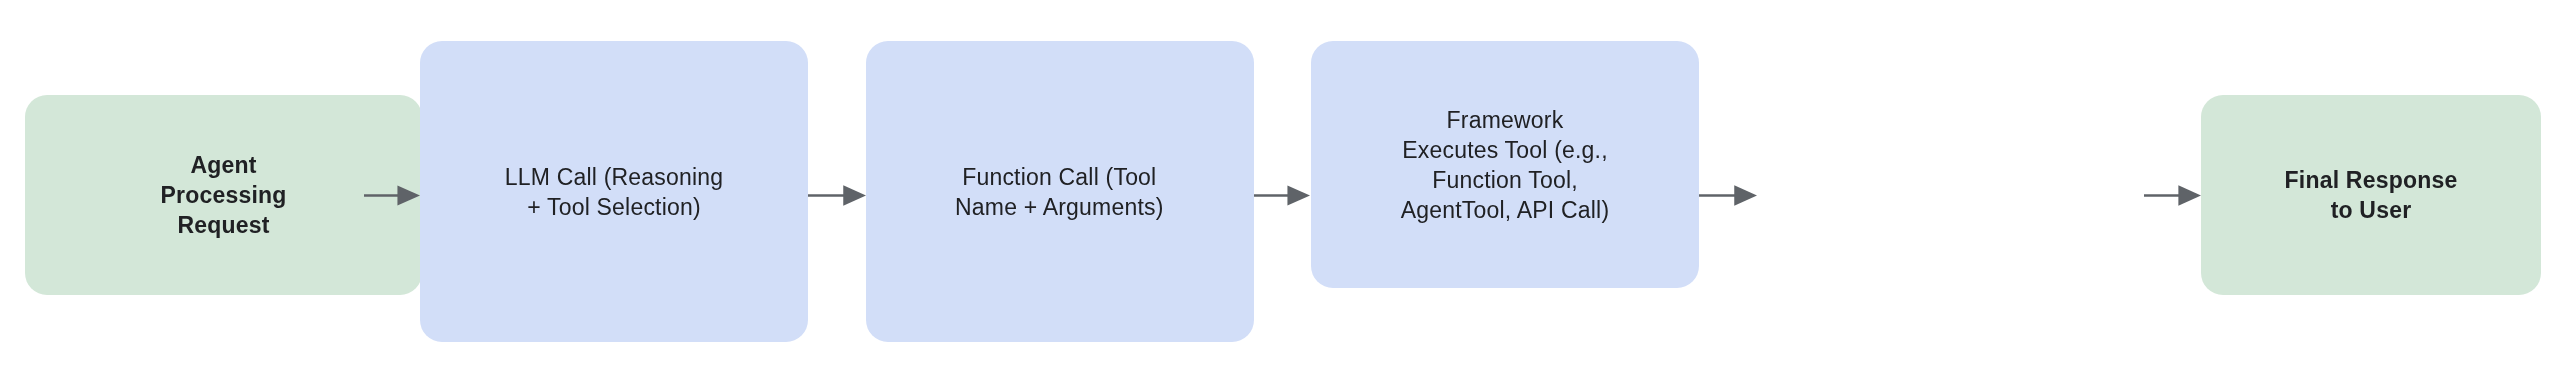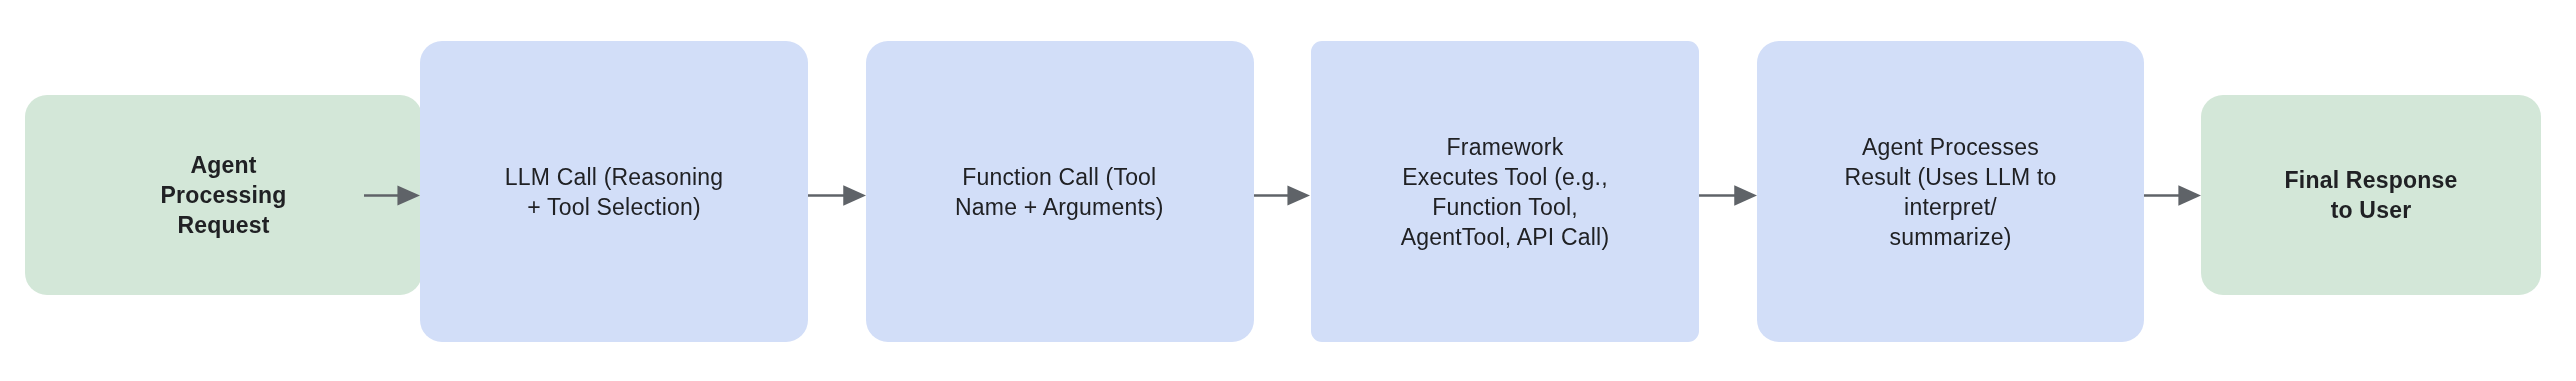--- a/index.html
+++ b/index.html
@@ -29,21 +29,21 @@
     font-size: 23px;
     line-height: 30px;
     letter-spacing: 0.2px;
   }
   .node.terminal .label { font-weight: 700; }
   .node.process  .label { font-weight: 400; }
   
   #n0 { left: 25px;   top: 95px; width: 397px; height: 200px; }
   #n1 { left: 420px;  top: 41px;  width: 388px; height: 301px; justify-content: center; }
   #n2 { left: 866px; top: 41px;  width: 388px; height: 301px; padding-left: 8px; }
-  #n3 { left: 1311px; top: 41px;  width: 388px; height: 301px; border-radius: 11px; }
+  #n3 { left: 1311px; top: 41px;  width: 388px; height: 247px; }
   #n4 { left: 1757px; top: 41px;  width: 387px; height: 301px; }
   #n5 { left: 2201px; top: 95px; width: 340px; height: 200px; }
   .arrow { position: absolute; top: 184px; }
   .arrow line    { stroke: var(--arrow, #5f6368); stroke-width: 3.5; }
   .arrow polygon { fill:   var(--arrow, #5f6368); }
   #a0 { left: 364px;  }
   #a1 { left: 808px; }
   #a2 { left: 1254px; }
   #a3 { left: 1699px; }
   #a4 { left: 2144px; }
@@ -89,26 +89,20 @@
 Executes Tool (e.g.,
 Function Tool,
 AgentTool, API Call)</span>
   </div>
 
   <svg id="a3" class="arrow" width="58" height="23" viewBox="0 0 74 29">
     <line x1="0" y1="14.5" x2="48" y2="14.5"></line>
     <polygon points="45,1.5 74,14.5 45,27.5"></polygon>
   </svg>
 
-  <div id="n4" class="node process">
-    <span class="label">Agent Processes
-Result (Uses LLM to
-interpret/
-summarize)</span>
-  </div>
 
   <svg id="a4" class="arrow" width="57" height="23" viewBox="0 0 73 29">
     <line x1="0" y1="14.5" x2="47" y2="14.5"></line>
     <polygon points="44,1.5 73,14.5 44,27.5"></polygon>
   </svg>
 
   <div id="n5" class="node terminal">
     <span class="label">Final Response
 to User</span>
   </div>

